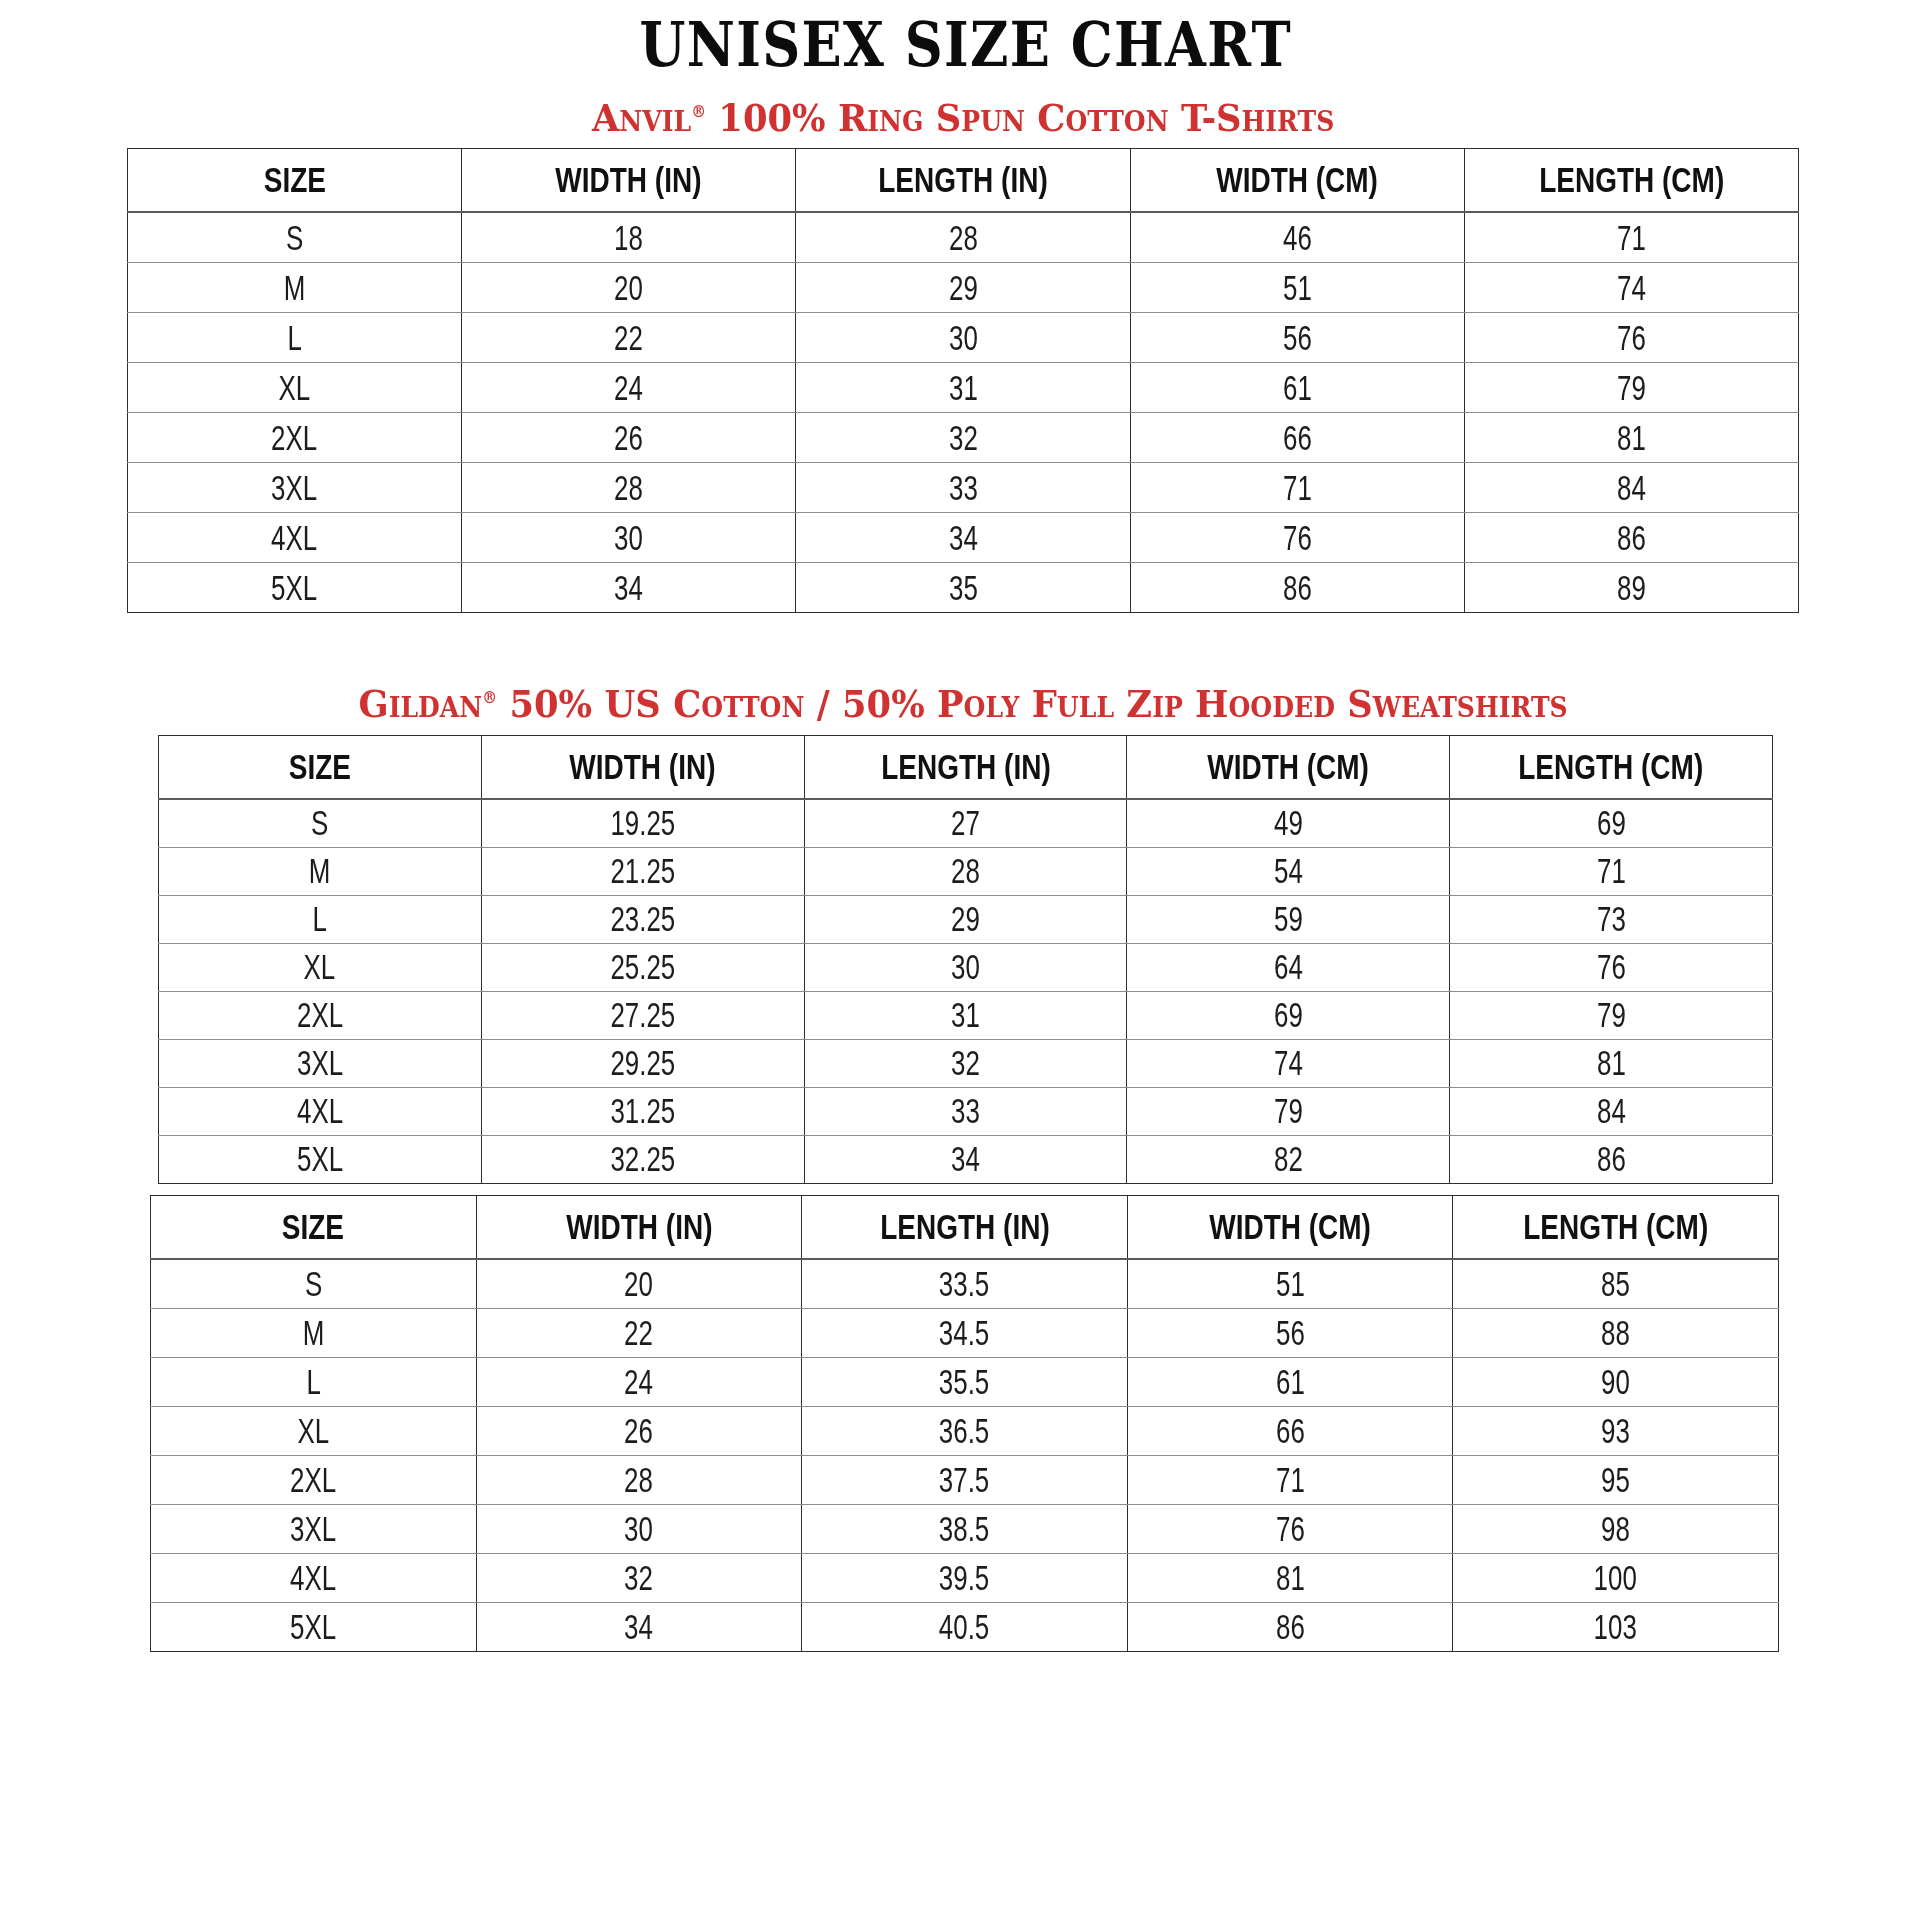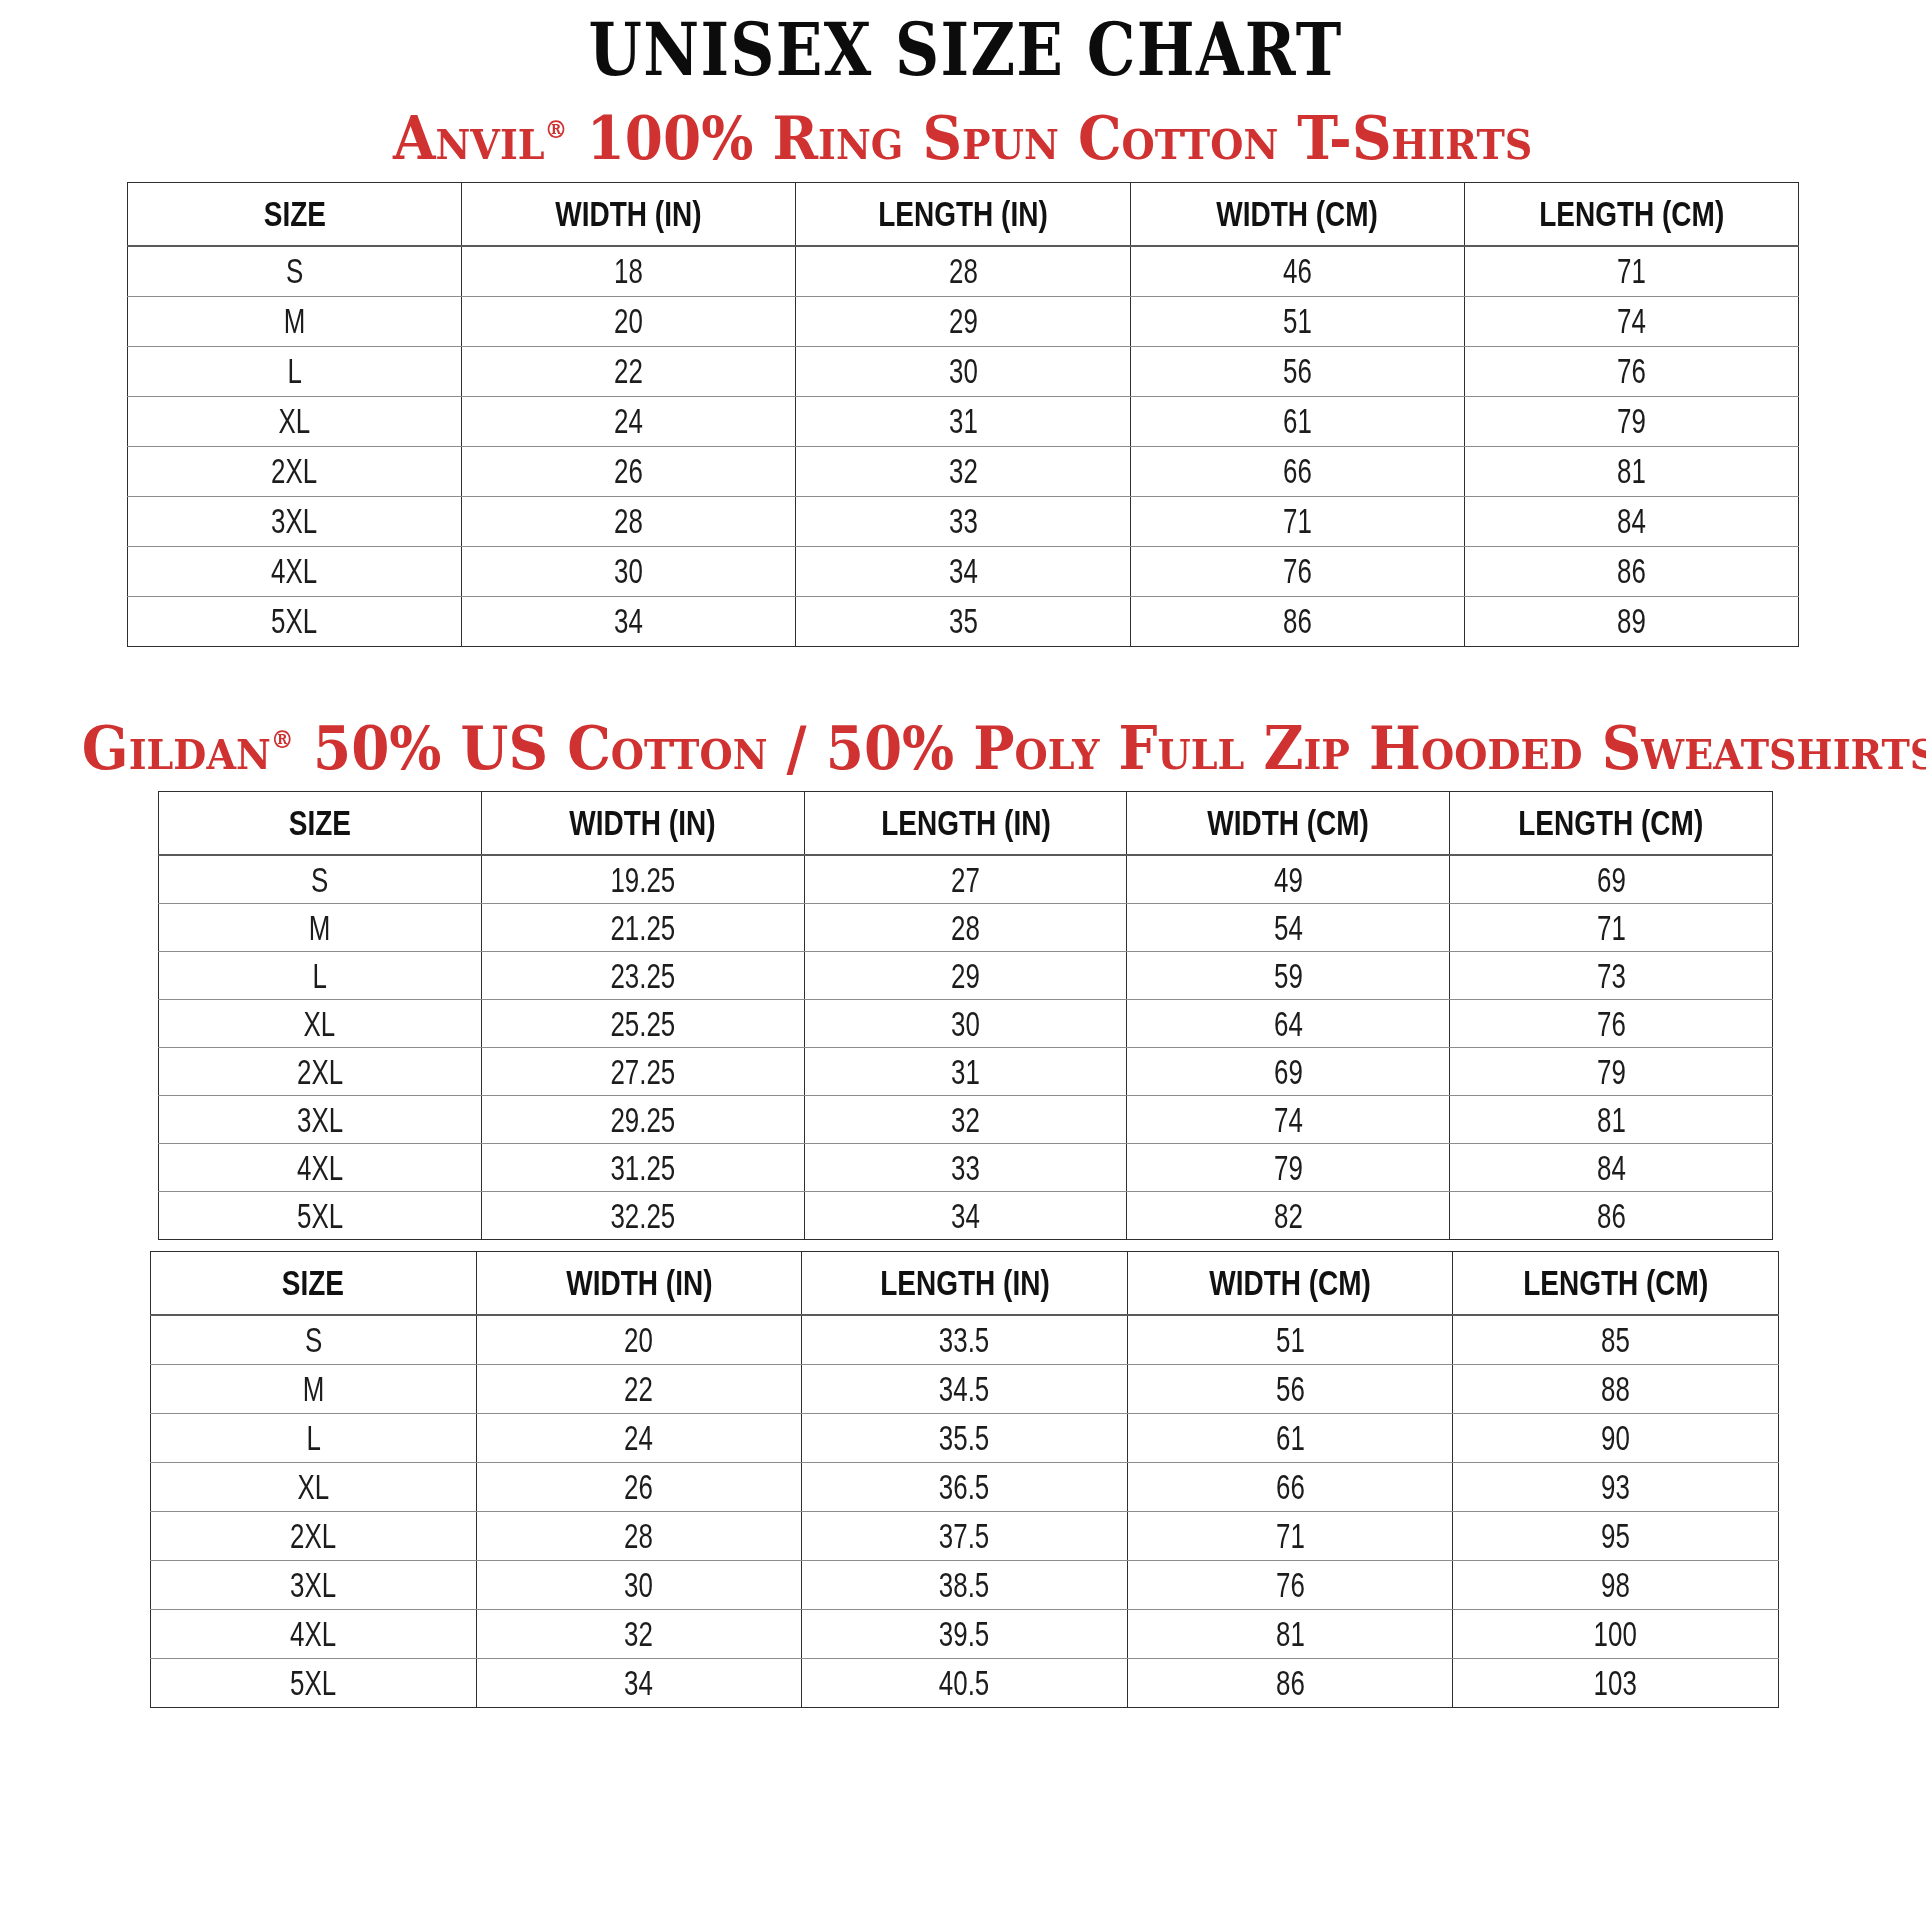--- a/index.html
+++ b/index.html
@@ -13,37 +13,37 @@
     overflow: hidden;
     font-family: "Liberation Sans", sans-serif;
     color: #1c1c1c;
   }
   
   .page-title {
     margin: 14px 0 0 0;
     text-align: center;
     font-family: "DejaVu Serif", serif;
     font-weight: bold;
-    font-size: 72px;
+    font-size: 62px;
     line-height: 1.0;
     color: #0c0c0c;
     letter-spacing: 1.5px;
     white-space: nowrap;
     padding-left: 6px;
   }
   .page-title .sx { display: inline-block; transform: scaleX(0.85); transform-origin: center; }
 
   
   .red-heading {
-    margin: 12px;
+    margin: 0;
     text-align: center;
     font-family: "DejaVu Serif", serif;
     font-weight: bold;
     font-variant: small-caps;
-    font-size: 59px;
+    font-size: 38px;
     line-height: 1.05;
     color: #d03231;
     white-space: nowrap;
   }
   .red-heading .sx { display: inline-block; transform: scaleX(0.93); transform-origin: center; }
   sup.reg { font-size: 42%; vertical-align: super; letter-spacing: 0; }
 
   
   table.size-table {
     border-collapse: collapse;

